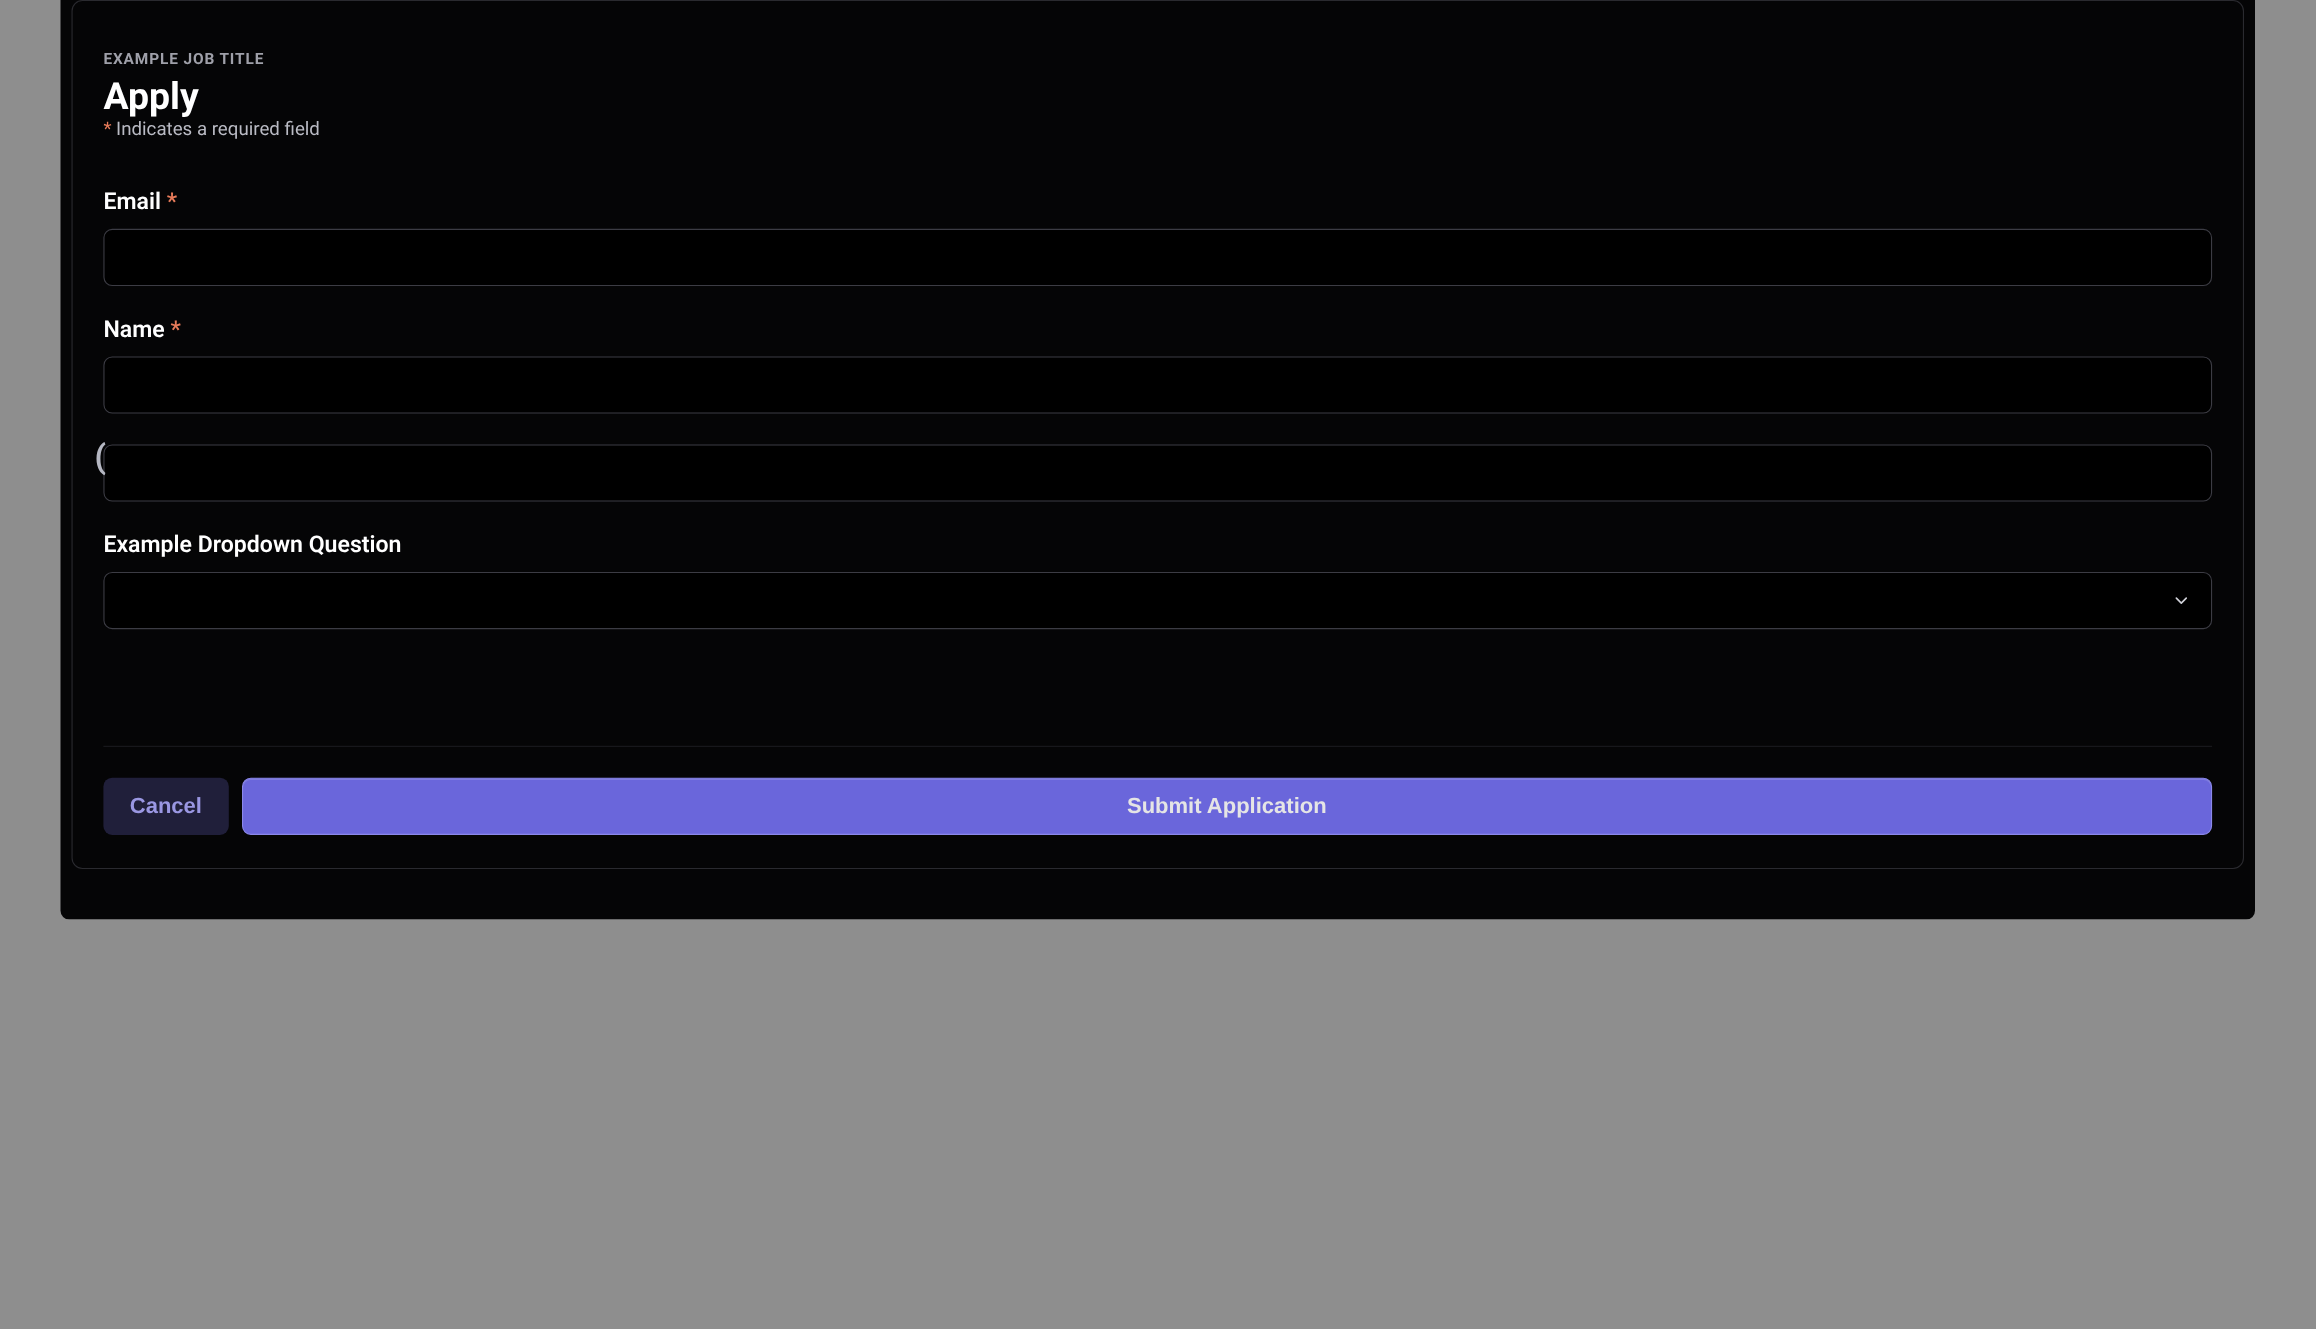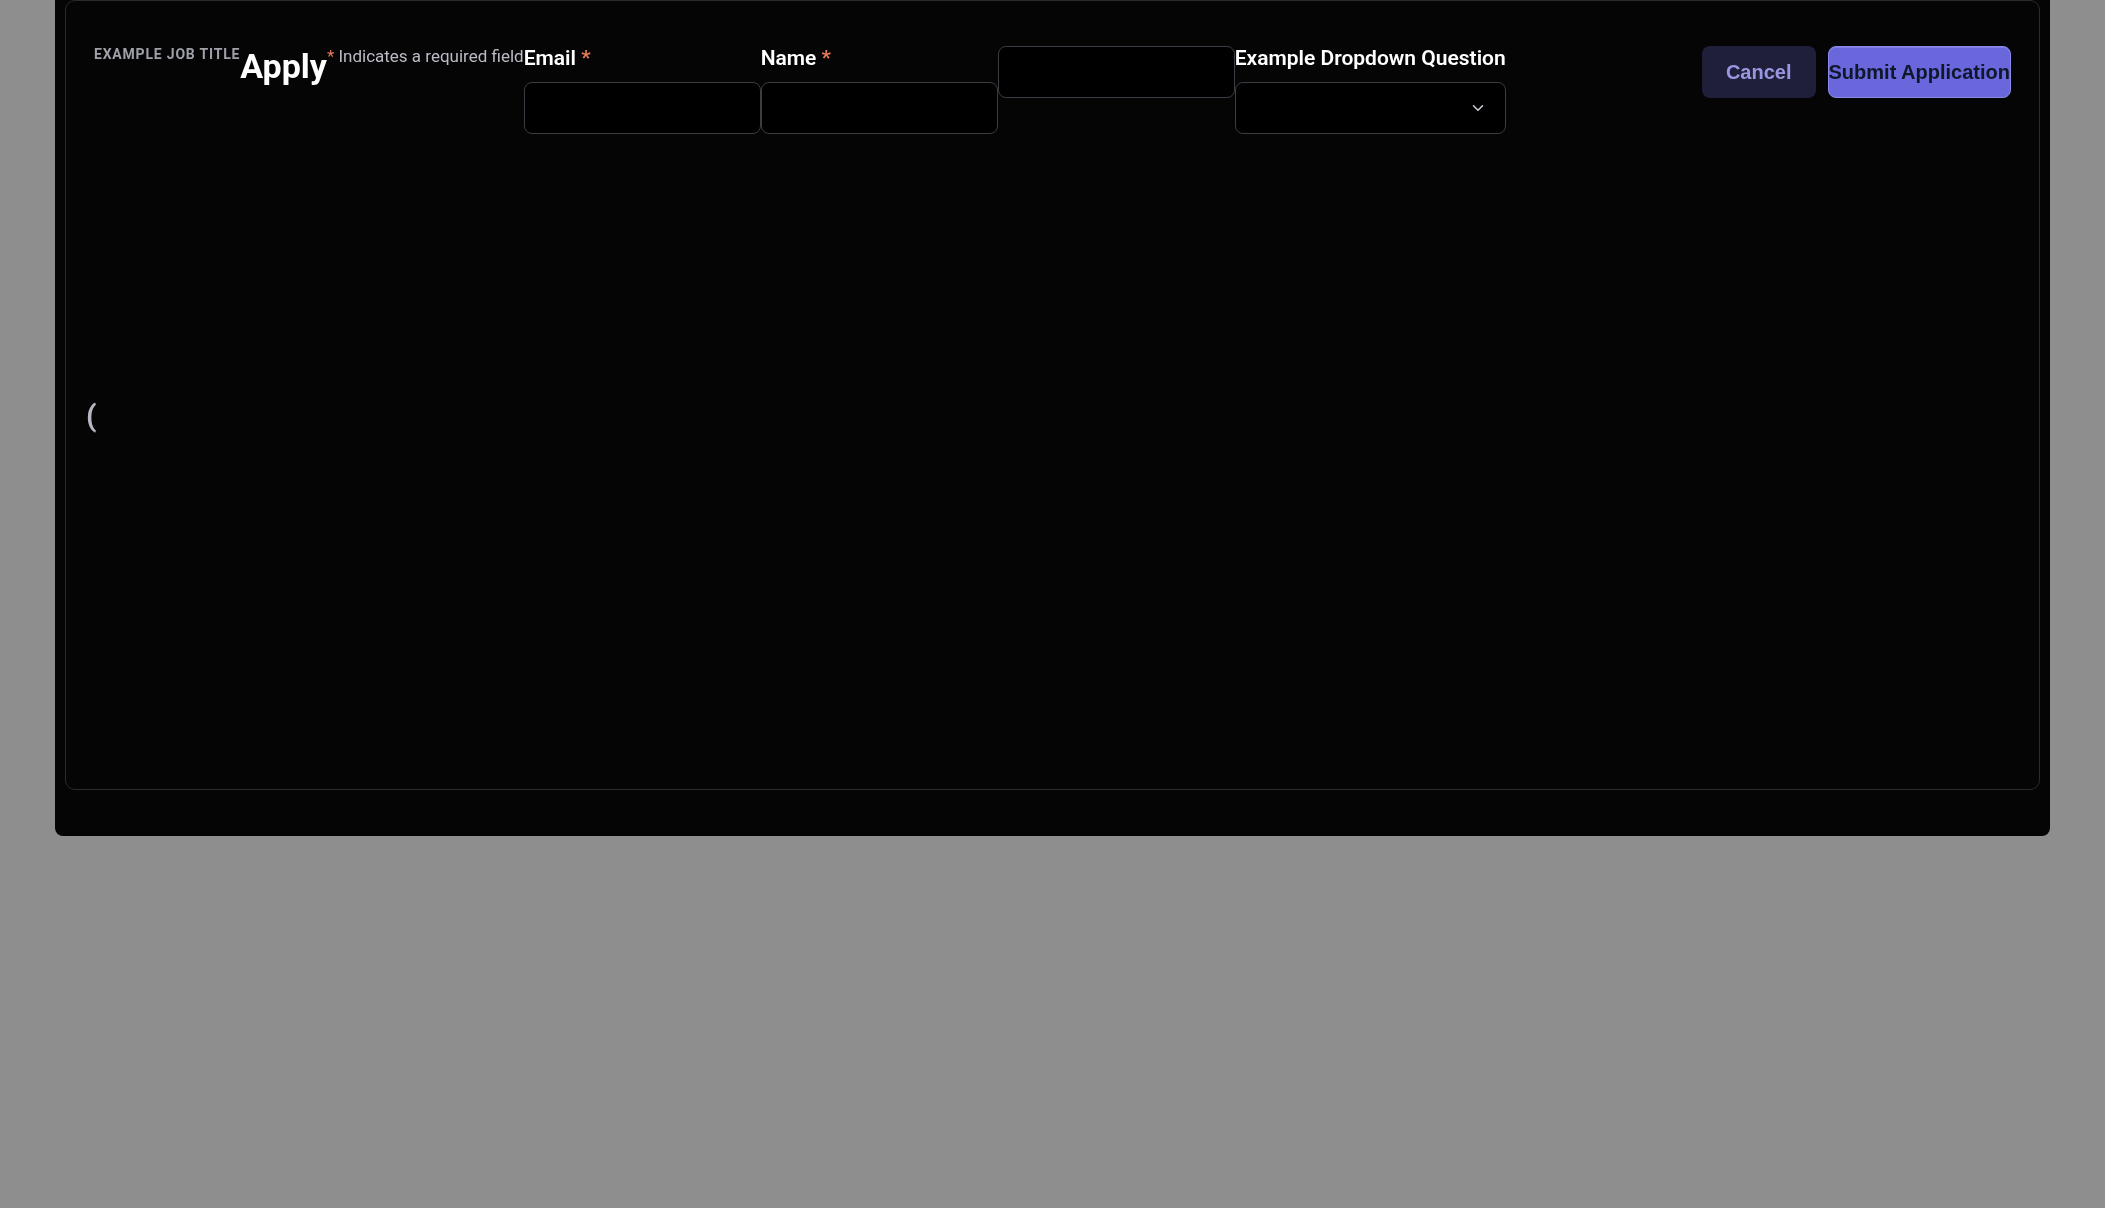--- a/index.html
+++ b/index.html
@@ -18,35 +18,34 @@
     min-height: 836px;
     border-radius: 0 0 8px 8px;
     padding: 0 10px 25px 10px;
   }
   .card {
     border: 1px solid #2a2a2f;
     border-radius: 10px;
     padding: 45px 28px 30px 28px;
     min-height: 790px;
     display: flex;
-    flex-direction: row;
+    flex-direction: column;
   }
   .job-title-eyebrow {
     color: #9fa0a9;
     font-size: 14px;
     font-weight: 700;
     letter-spacing: 0.8px;
     text-transform: uppercase;
     margin-bottom: 6px;
   }
   .apply-heading {
     color: #ffffff;
     font-size: 34px;
     font-weight: 700;
-    margin-bottom: 10px;
   }
   .required-note {
     font-size: 17px;
     margin-bottom: 44px;
   }
   .required-note .asterisk,
   .field-label .asterisk {
     color: #e77b5a;
   }
   .required-note .note-text {
@@ -117,21 +116,21 @@
     justify-content: center;
   }
   .btn-cancel {
     background: #201f3a;
     color: #9a97e2;
     padding: 0 24px;
     flex: 0 0 auto;
   }
   .btn-submit {
     background: #6a66db;
-    color: #0f172a;
+    color: #e5e5e5;
     flex: 1 1 auto;
     border: 1px solid #8b88ea;
     box-shadow: inset 0 1px 0 rgba(255,255,255,0.15);
   }
   .side-paren {
     position: fixed;
     left: 86px;
     top: 398px;
     color: #b5b7c2;
     font-size: 30px;

